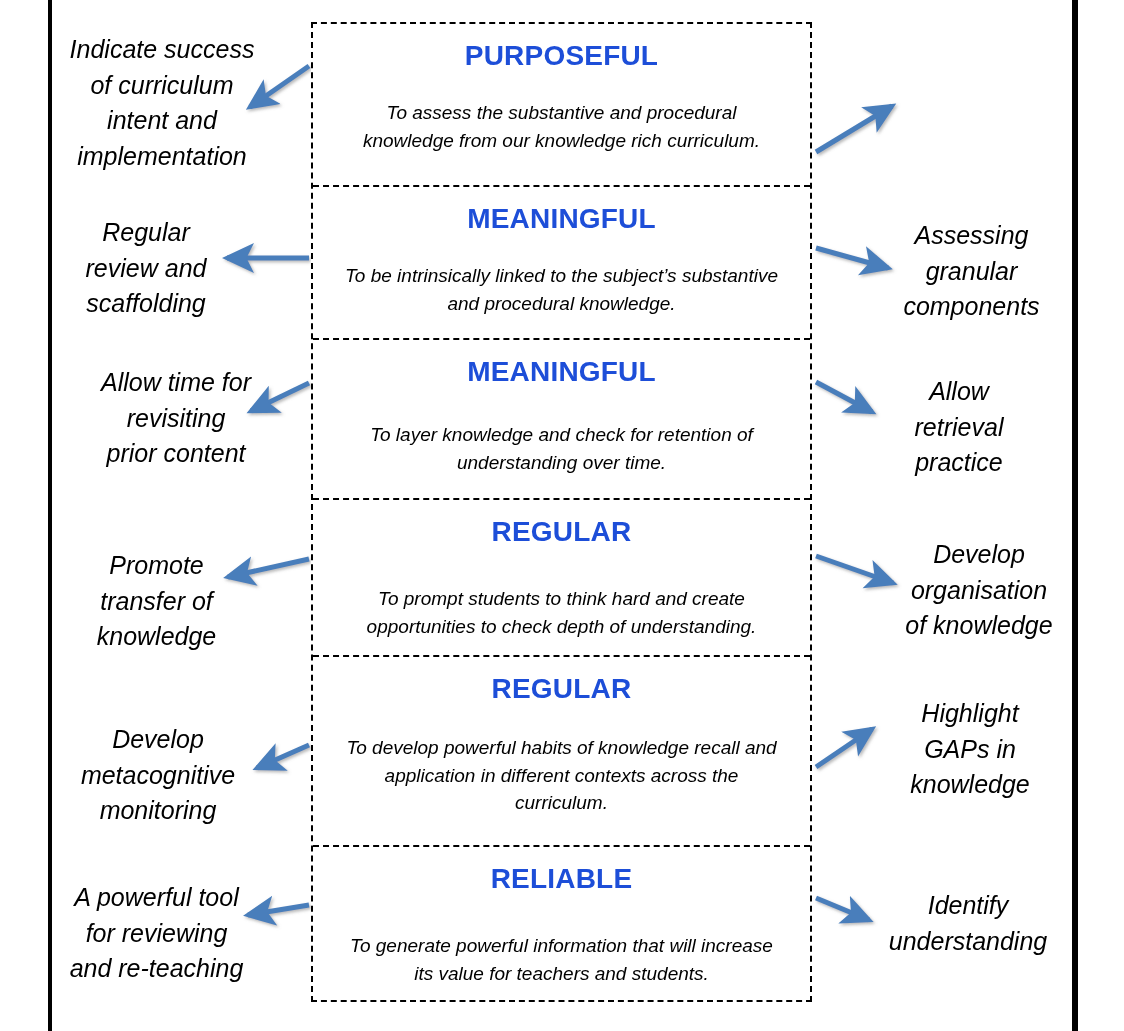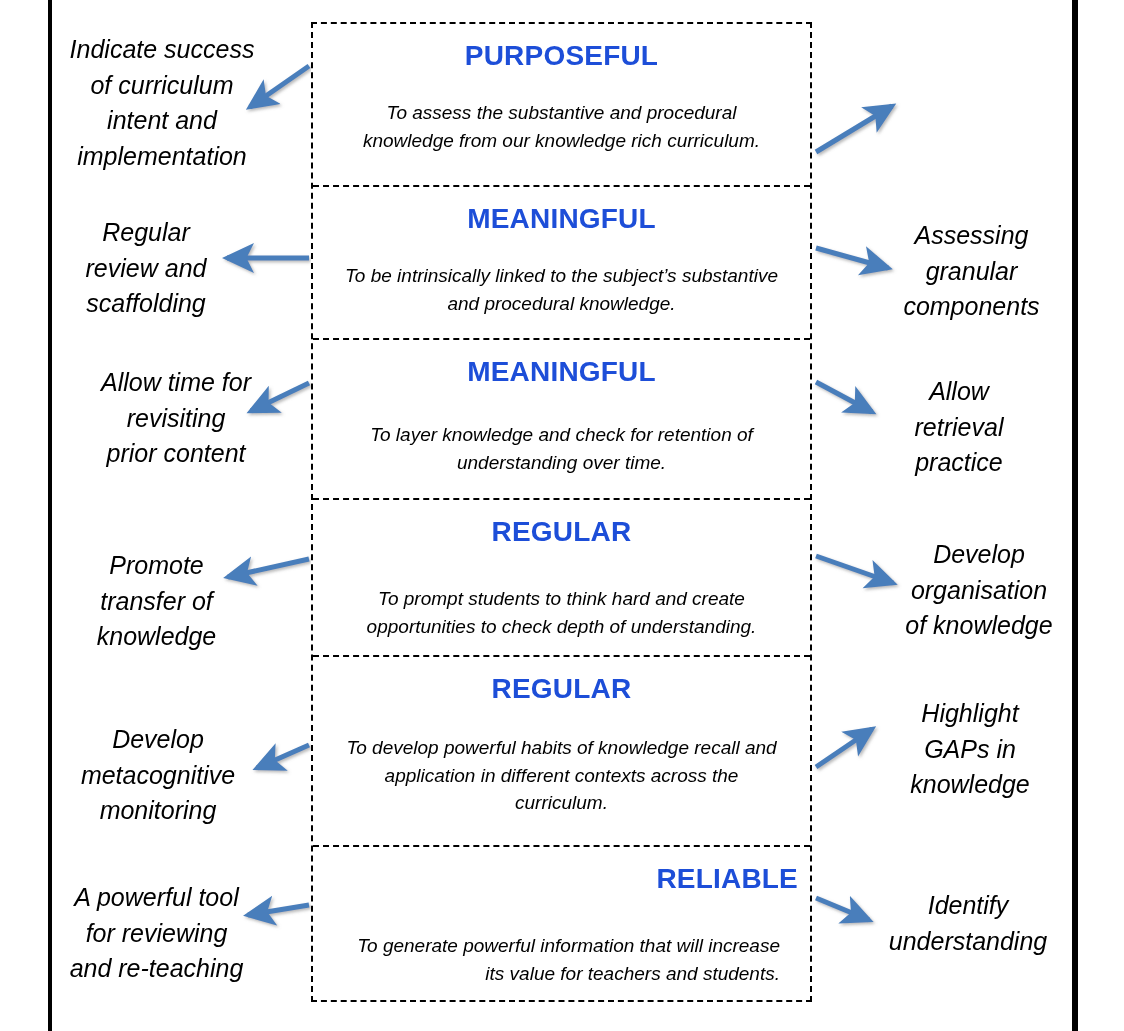--- a/index.html
+++ b/index.html
@@ -43,21 +43,21 @@
     border: 2px dashed #000000;
     box-sizing: border-box;
     background: #ffffff;
   }
   .tenet {
     box-sizing: border-box;
     border-bottom: 2px dashed #000000;
     padding: 10px 12px 14px 12px;
     text-align: center;
   }
-  .tenet:last-child { border-bottom: none; text-align: right; }
+  .tenet:last-child { border-bottom: none; }
 
   .tenet-title {
     font-family: Liberation Sans, sans-serif;
     font-weight: bold;
     font-size: 28px;
     letter-spacing: 0.2px;
     color: #1d4ed8;
     line-height: 1.25;
     margin: 4px 0 0 0;
   }

